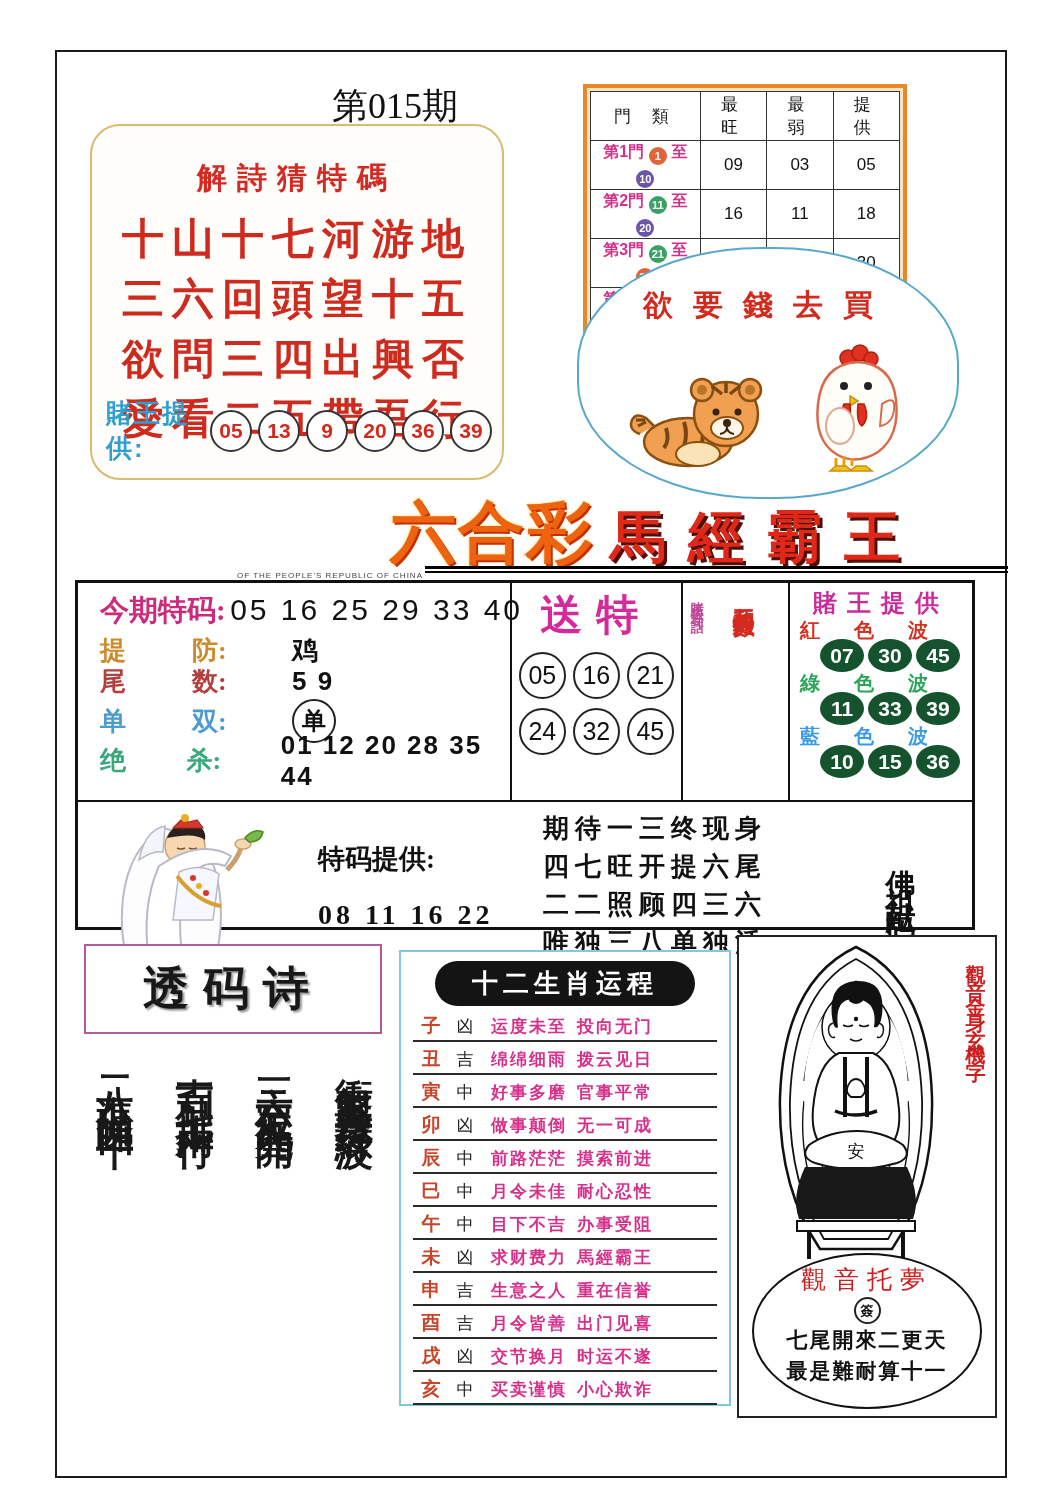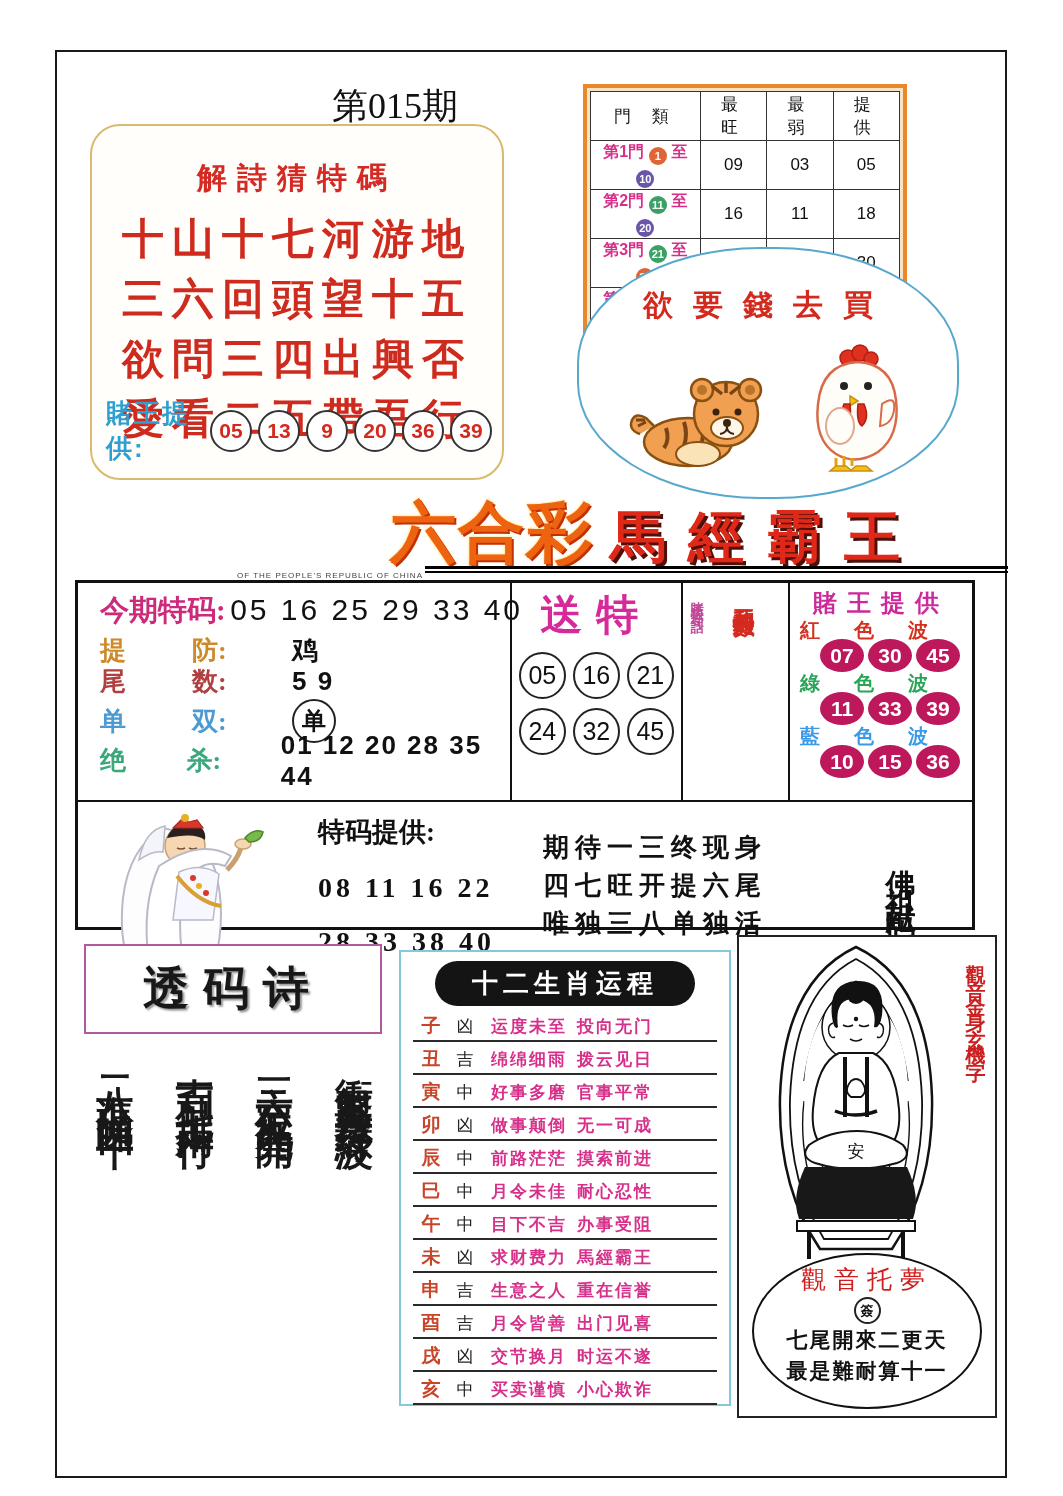--- a/index.html
+++ b/index.html
@@ -98,21 +98,21 @@
                 color:#d42a1e; font-weight:bold; font-size:22px; letter-spacing:1px;
                 font-family:"Liberation Serif",serif; }
   .c-waves { flex:1; padding:4px 10px 0; }
   .waves-title { text-align:center; color:#cc2a9a; font-weight:bold; font-size:24px;
                  letter-spacing:10px; font-family:"Liberation Serif",serif; }
   .wave-group { margin-top:0; }
   .wave-label { font-weight:bold; font-size:20px; letter-spacing:34px;
                 font-family:"Liberation Serif",serif; line-height:22px; white-space:nowrap; }
   .wave-balls { display:flex; justify-content:flex-end; gap:4px; margin-top:-2px;
                 padding-right:2px; }
-  .wave-ball { width:44px; height:33px; background:#be185d; border-radius:50%;
+  .wave-ball { width:44px; height:33px; background:#14532d; border-radius:50%;
                color:#fff; font-weight:bold; font-size:21px; display:flex;
                align-items:center; justify-content:center; }
 
   .mp-bottom { display:flex; height:168px; align-items:center; }
   .c-guanyin { width:240px; display:flex; justify-content:center; }
   .c-provide { width:225px; }
   .provide-lbl { font-size:27px; font-weight:bold; font-family:"Liberation Serif",serif; }
   .provide-nums { font-size:28px; font-weight:bold; font-family:"Liberation Serif",serif;
                   letter-spacing:4px; margin-top:22px; white-space:nowrap; }
   .c-bpoem { width:285px; }
@@ -391,25 +391,25 @@
           <circle cx="113" cy="87" r="3" fill="#d8382a"></circle>
         <path d="M134 64 q10 -10 14 -22" stroke="#caa070" stroke-width="5" fill="none"></path>
         <ellipse cx="150" cy="38" rx="8" ry="5" fill="#f6d7b2" stroke="#caa070" stroke-width="1.5"></ellipse>
         <path d="M152 32 q8 -10 18 -6 q-2 10 -14 10 z" fill="#7ab84a" stroke="#4a8a28" stroke-width="1.5"></path>
         <path d="M60 140 q40 12 80 0 l0 18 l-80 0 z" fill="#ffffff" stroke="#b9b9c9" stroke-width="2"></path>
       </svg>
     </div>
     <div class="c-provide">
       <div class="provide-lbl">特码提供:</div>
       <div class="provide-nums">08 11 16 22</div>
-      <div class="provide-nums">28 33 38 40</div>
     </div>
     <div class="c-bpoem">
       <div class="bpoem-line">期待一三终现身</div>
       <div class="bpoem-line">四七旺开提六尾</div>
+      <div class="bpoem-line">二二照顾四三六</div>
       <div class="bpoem-line">唯独三八单独活</div>
     </div>
     <div class="c-btitle">
       <div class="btitle">佛祖献码诗</div>
     </div>
   </div>
 </div>
 
 <div class="tou-box">
   <div class="tou-title">透码诗</div>

